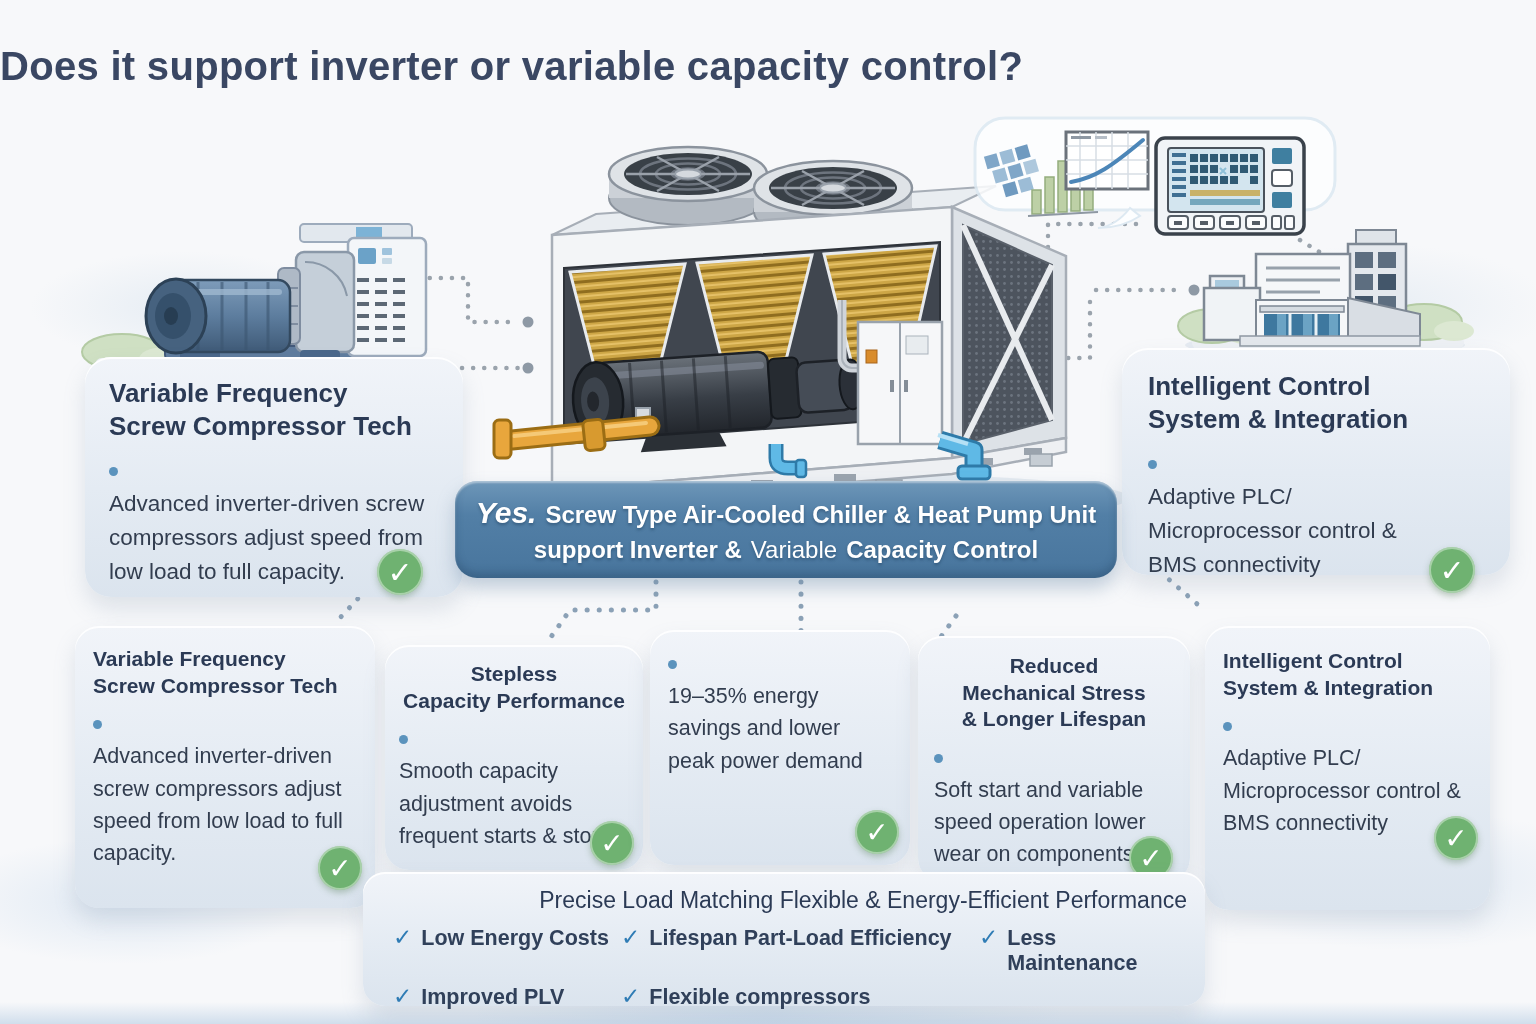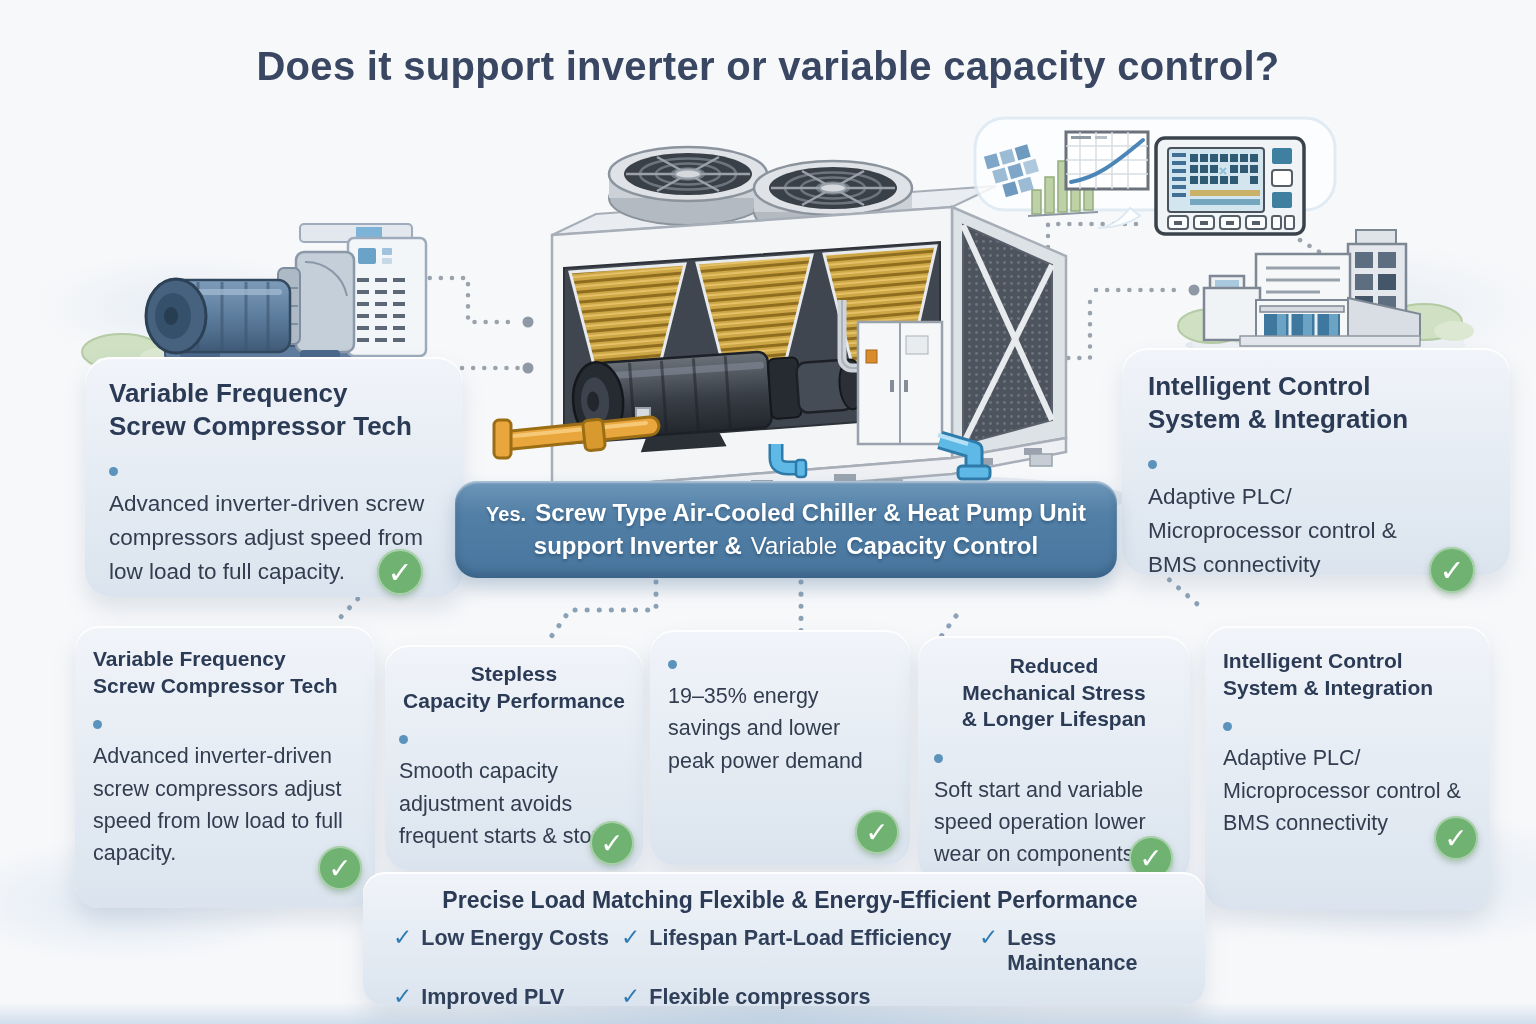--- a/index.html
+++ b/index.html
@@ -18,21 +18,21 @@
       radial-gradient(220px 80px at 12% 30%, rgba(226,234,242,.8), rgba(226,234,242,0) 70%),
       radial-gradient(240px 90px at 90% 30%, rgba(226,234,242,.7), rgba(226,234,242,0) 70%);
   }
   .stage::after{
     content:"";position:absolute;left:0;right:0;bottom:0;height:22px;z-index:0;
     background:linear-gradient(180deg, rgba(176,200,224,0), rgba(170,196,222,.5));
   }
   .art{position:absolute;left:0;top:0;width:1536px;height:1024px;z-index:1;pointer-events:none;}
 
   .page-title{
-    position:absolute;left:0;top:44px;width:100%;z-index:2;text-align:center;
+    position:absolute;left:0;top:44px;width:100%;z-index:2;text-align:left;
     font-size:40px;font-weight:600;letter-spacing:.3px;color:#3a4763;
   }
 
   .panel{
     position:absolute;z-index:2;border-radius:26px;
     background:linear-gradient(180deg,#f1f4f9 0%,#e4ebf3 55%,#dbe4ee 100%);
     box-shadow:0 12px 22px rgba(120,140,165,.20), inset 0 2px 0 rgba(255,255,255,.9);
   }
   .box-title{font-weight:bold;color:#2b3a55;white-space:pre-line;line-height:1.27;}
   .bullet-row{display:flex;gap:11px;line-height:1.5;color:#323d4f;flex-direction:column;}
@@ -71,27 +71,27 @@
 
   .answer-banner{
     position:absolute;z-index:3;left:455px;top:481px;width:662px;height:97px;
     border-radius:22px;box-sizing:border-box;
     background:linear-gradient(180deg,#6e97b9 0%,#527fa6 35%,#48759d 100%);
     box-shadow:inset 0 2px 2px rgba(255,255,255,.45), inset 0 -5px 9px rgba(20,50,80,.28), 0 10px 18px rgba(110,140,170,.40);
     display:flex;flex-direction:column;align-items:center;justify-content:center;gap:3px;
     color:#fff;text-shadow:0 2px 3px rgba(25,55,85,.45);
   }
   .banner-line{font-size:24px;font-weight:600;line-height:1.25;display:flex;align-items:baseline;gap:9px;}
-  .banner-yes{font-size:20px;font-weight:800;}
+  .banner-yes{font-size:30px;font-weight:800;font-style:italic;}
   .banner-bold{font-weight:400;}
 
   .summary{
     left:363px;top:872px;width:842px;height:134px;padding:15px 18px 0 30px;box-sizing:border-box;border-radius:22px;
   }
-  .summary-title{text-align:center;font-size:23px;font-weight:bold;color:#2b3a55;}
+  .summary-title{text-align:right;font-size:23px;font-weight:normal;color:#2b3a55;}
   .summary-grid{
     margin-top:10px;display:grid;grid-template-columns:228px 358px auto;row-gap:7px;
     font-size:21.5px;font-weight:600;color:#30405a;
   }
   .sitem{display:flex;gap:9px;align-items:baseline;}
   .blue-check{color:#2f7cb5;font-weight:bold;font-size:23px;}
 </style>
 </head>
 <body>
 

